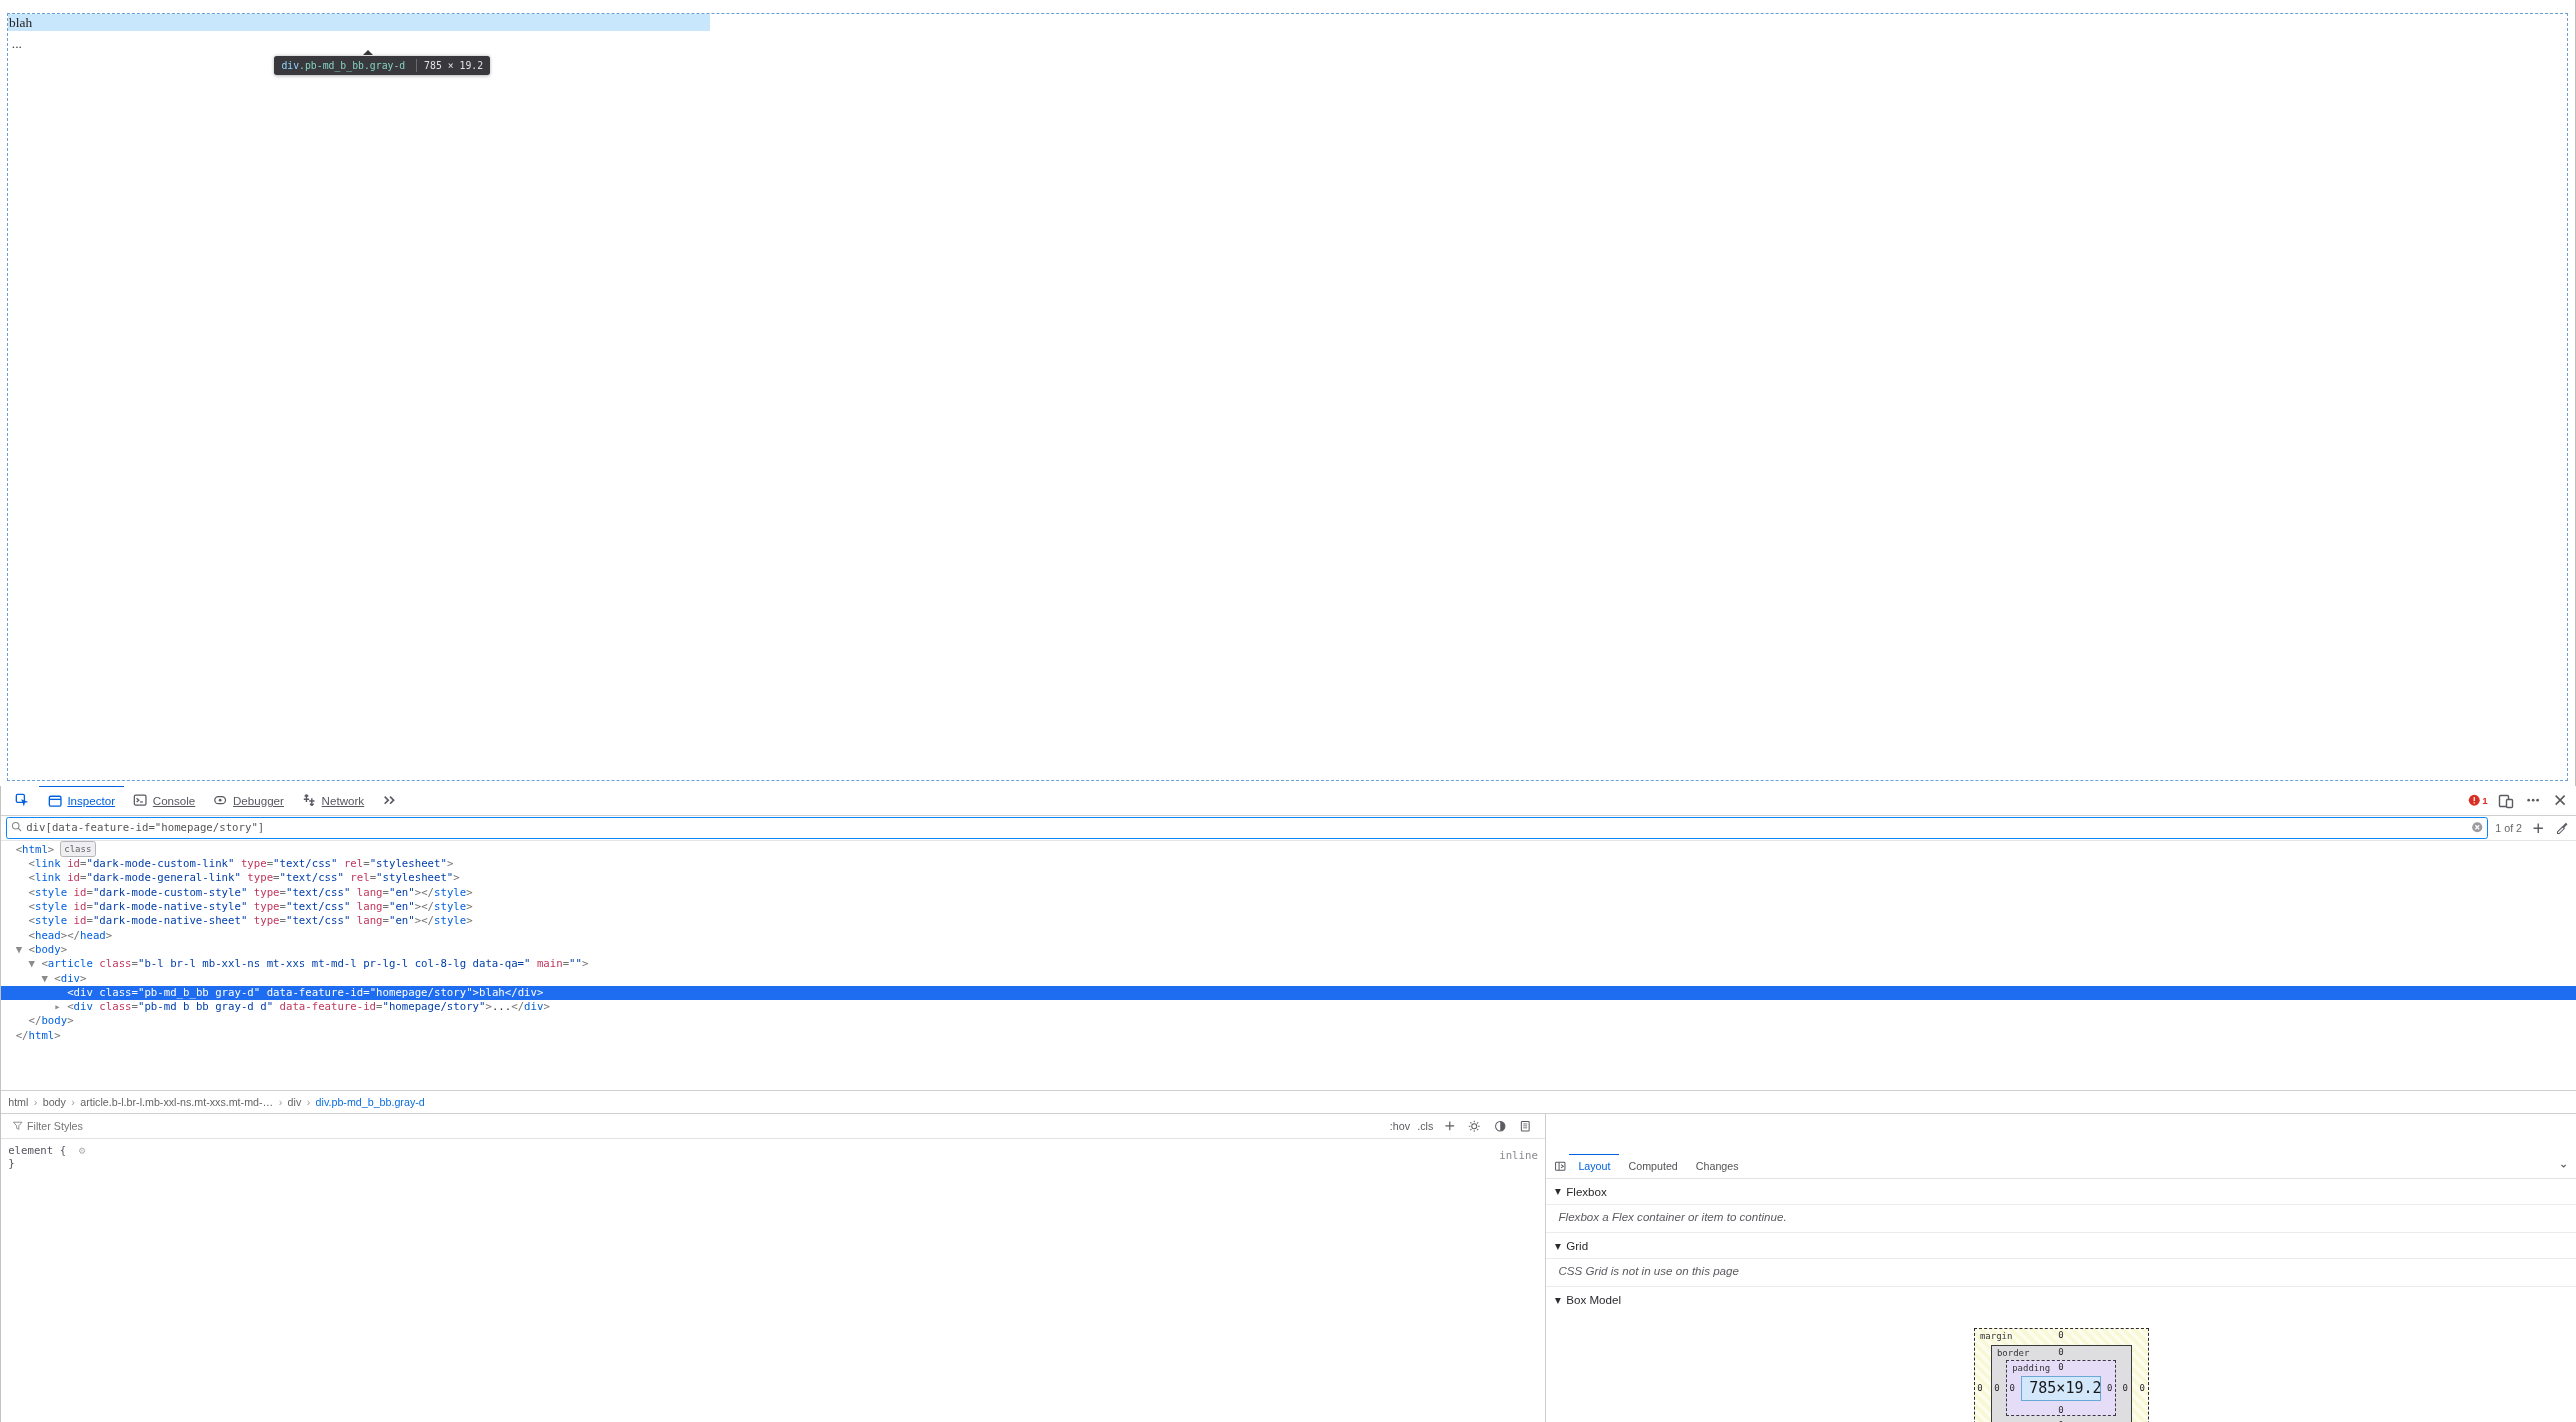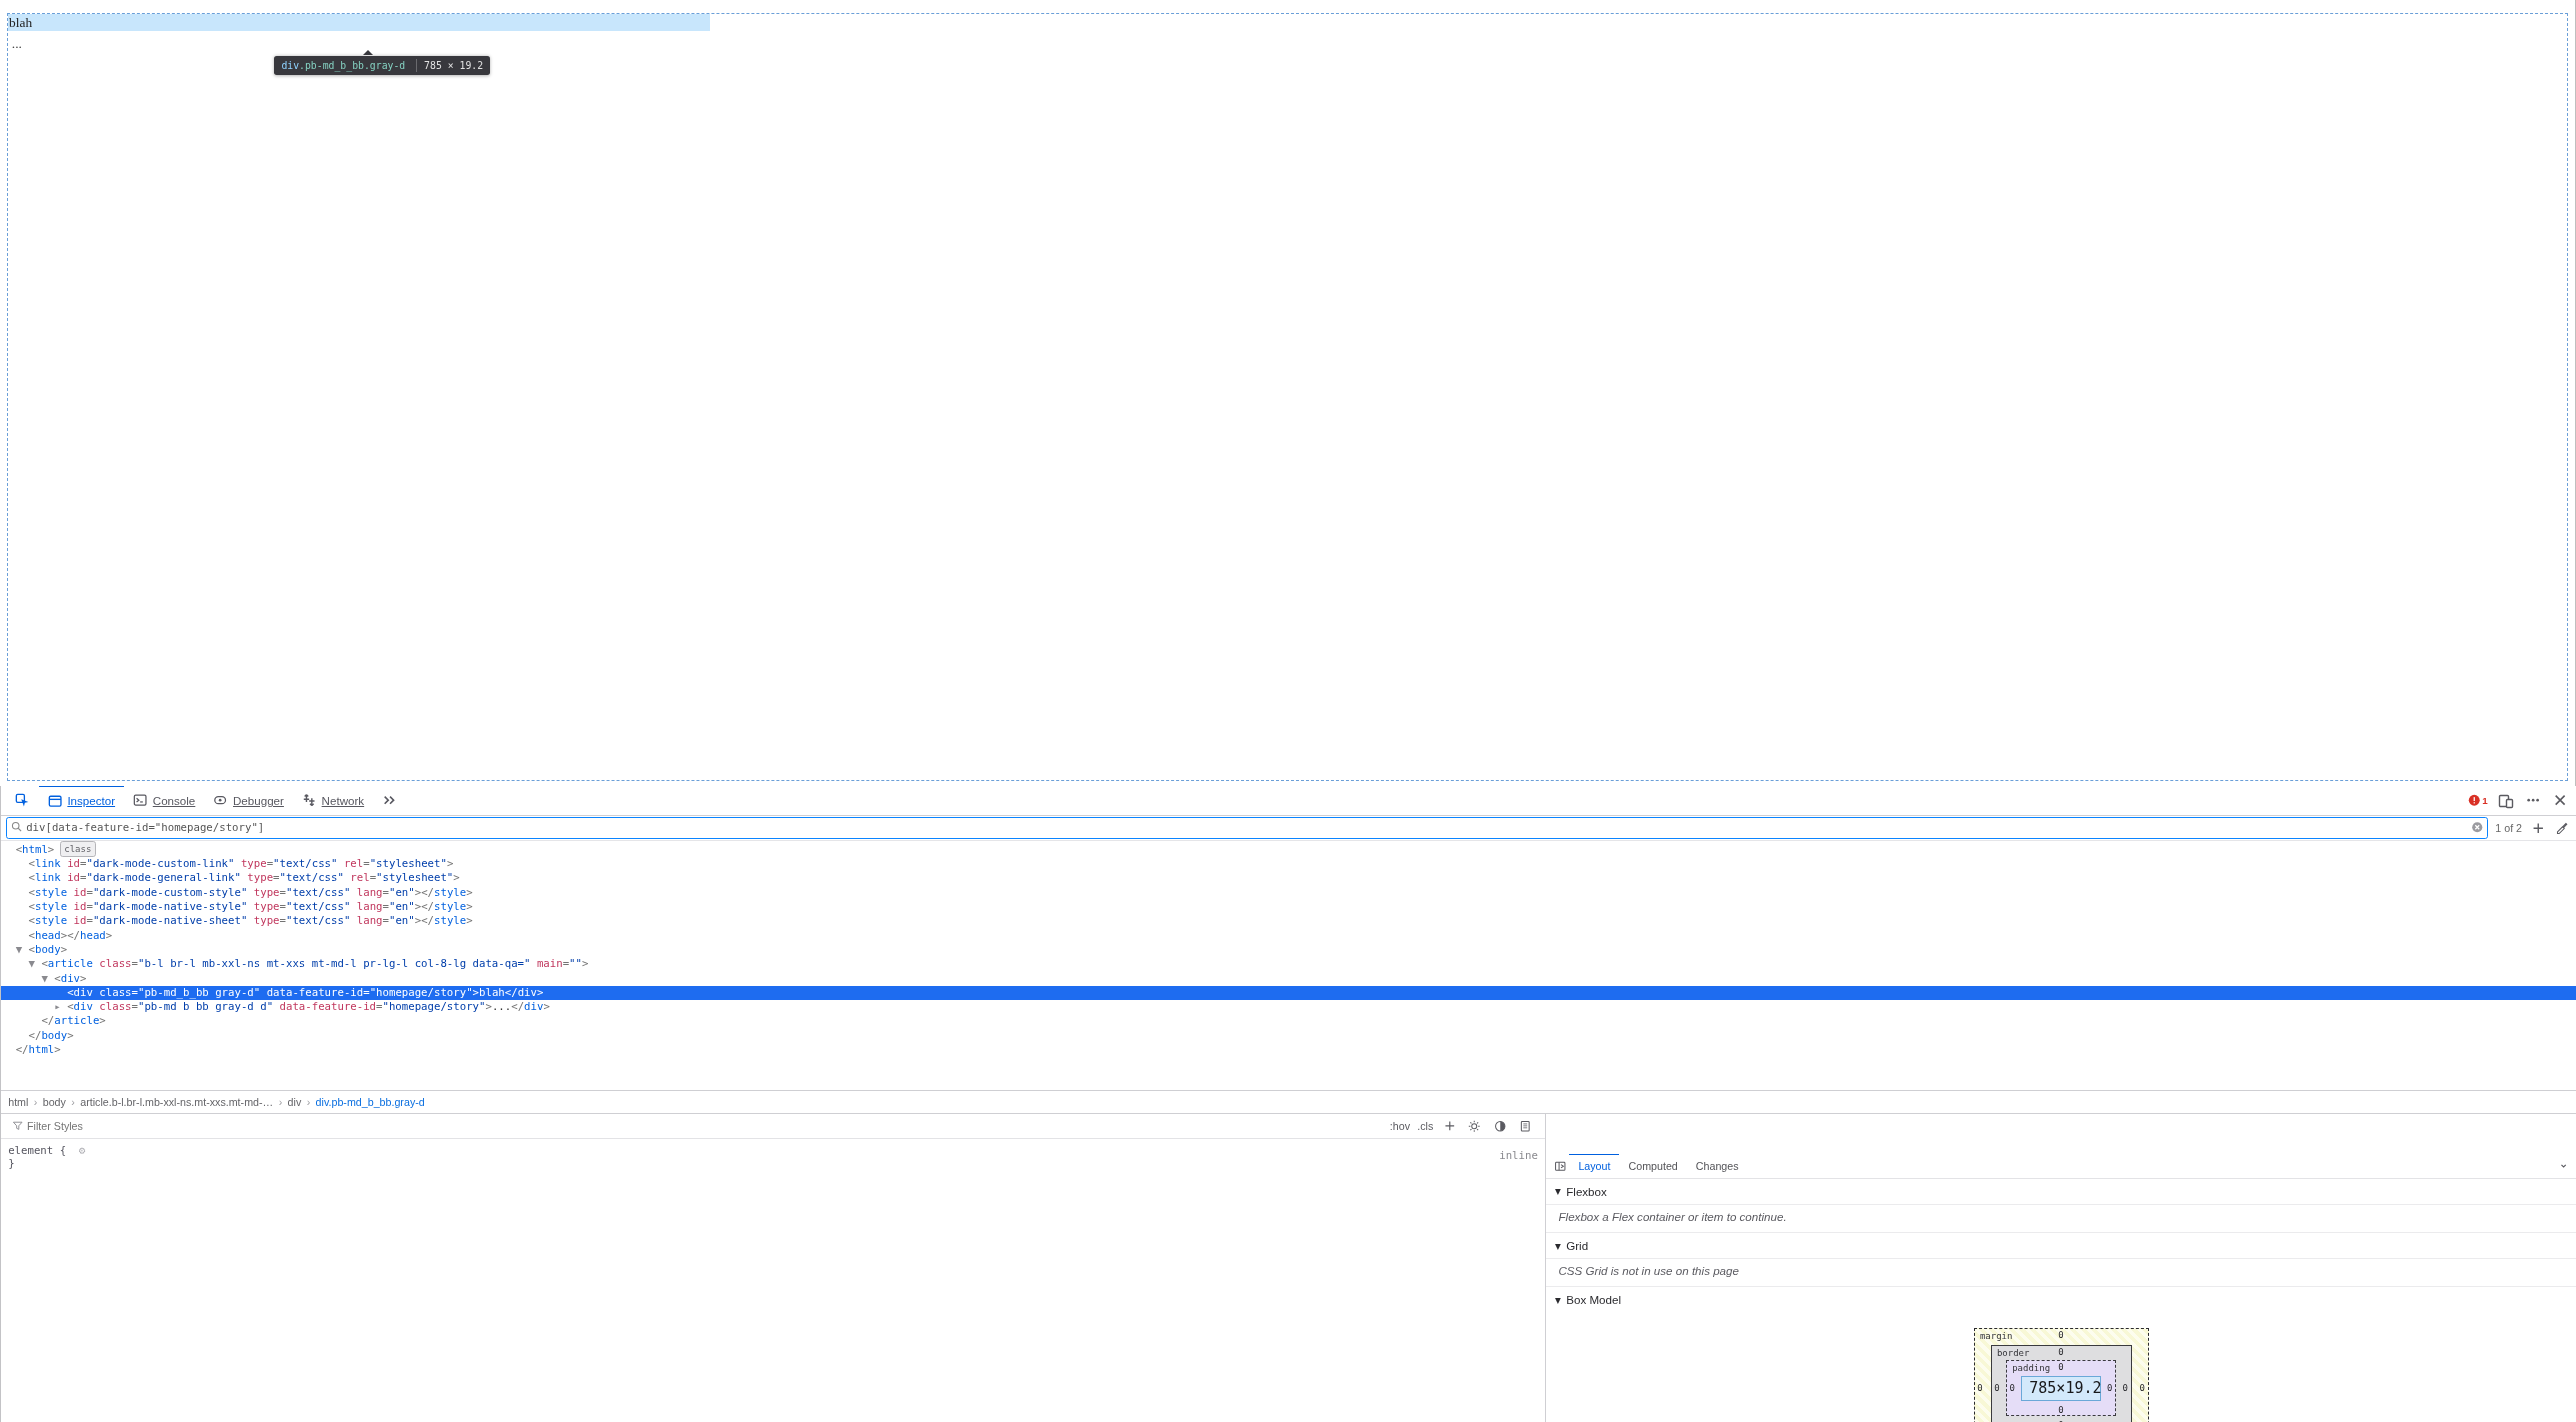--- a/index.html
+++ b/index.html
@@ -245,21 +245,20 @@
       <div class="dom-line">    <span class="pun">&lt;</span><span class="tag">link</span> <span class="attrn">id</span><span class="pun">=</span><span class="attrv">"dark-mode-general-link"</span> <span class="attrn">type</span><span class="pun">=</span><span class="attrv">"text/css"</span> <span class="attrn">rel</span><span class="pun">=</span><span class="attrv">"stylesheet"</span><span class="pun">&gt;</span></div>
       <div class="dom-line">    <span class="pun">&lt;</span><span class="tag">style</span> <span class="attrn">id</span><span class="pun">=</span><span class="attrv">"dark-mode-custom-style"</span> <span class="attrn">type</span><span class="pun">=</span><span class="attrv">"text/css"</span> <span class="attrn">lang</span><span class="pun">=</span><span class="attrv">"en"</span><span class="pun">&gt;&lt;/</span><span class="tag">style</span><span class="pun">&gt;</span></div>
       <div class="dom-line">    <span class="pun">&lt;</span><span class="tag">style</span> <span class="attrn">id</span><span class="pun">=</span><span class="attrv">"dark-mode-native-style"</span> <span class="attrn">type</span><span class="pun">=</span><span class="attrv">"text/css"</span> <span class="attrn">lang</span><span class="pun">=</span><span class="attrv">"en"</span><span class="pun">&gt;&lt;/</span><span class="tag">style</span><span class="pun">&gt;</span></div>
       <div class="dom-line">    <span class="pun">&lt;</span><span class="tag">style</span> <span class="attrn">id</span><span class="pun">=</span><span class="attrv">"dark-mode-native-sheet"</span> <span class="attrn">type</span><span class="pun">=</span><span class="attrv">"text/css"</span> <span class="attrn">lang</span><span class="pun">=</span><span class="attrv">"en"</span><span class="pun">&gt;&lt;/</span><span class="tag">style</span><span class="pun">&gt;</span></div>
       <div class="dom-line">    <span class="pun">&lt;</span><span class="tag">head</span><span class="pun">&gt;&lt;/</span><span class="tag">head</span><span class="pun">&gt;</span></div>
       <div class="dom-line">  <span class="twisty">▼</span> <span class="pun">&lt;</span><span class="tag">body</span><span class="pun">&gt;</span></div>
       <div class="dom-line">    <span class="twisty">▼</span> <span class="pun">&lt;</span><span class="tag">article</span> <span class="attrn">class</span><span class="pun">=</span><span class="attrv">"b-l br-l mb-xxl-ns mt-xxs mt-md-l pr-lg-l col-8-lg data-qa="</span> <span class="attrn">main</span><span class="pun">=</span><span class="attrv">""</span><span class="pun">&gt;</span></div>
       <div class="dom-line">      <span class="twisty">▼</span> <span class="pun">&lt;</span><span class="tag">div</span><span class="pun">&gt;</span></div>
       <div class="dom-line sel-line">          <span class="pun">&lt;</span><span class="tag">div</span> <span class="attrn">class</span><span class="pun">=</span><span class="attrv">"pb-md_b_bb gray-d"</span> <span class="attrn">data-feature-id</span><span class="pun">=</span><span class="attrv">"homepage/story"</span><span class="pun">&gt;</span><span class="txt">blah</span><span class="pun">&lt;/</span><span class="tag">div</span><span class="pun">&gt;</span></div>
       <div class="dom-line">        <span class="twisty">▸</span> <span class="pun">&lt;</span><span class="tag">div</span> <span class="attrn">class</span><span class="pun">=</span><span class="attrv">"pb-md b bb gray-d d"</span> <span class="attrn">data-feature-id</span><span class="pun">=</span><span class="attrv">"homepage/story"</span><span class="pun">&gt;</span><span class="txt">...</span><span class="pun">&lt;/</span><span class="tag">div</span><span class="pun">&gt;</span></div>
-      <div class="dom-line">      <span class="pun">&lt;/</span><span class="tag">article</span><span class="pun">&gt;</span></div>
       <div class="dom-line">    <span class="pun">&lt;/</span><span class="tag">body</span><span class="pun">&gt;</span></div>
       <div class="dom-line">  <span class="pun">&lt;/</span><span class="tag">html</span><span class="pun">&gt;</span></div>
     </div>
 
     <div class="crumbs">
       <span class="crumb">html</span>
       <span class="crumb-sep">›</span>
       <span class="crumb">body</span>
       <span class="crumb-sep">›</span>
       <span class="crumb">article.b-l.br-l.mb-xxl-ns.mt-xxs.mt-md-…</span>

